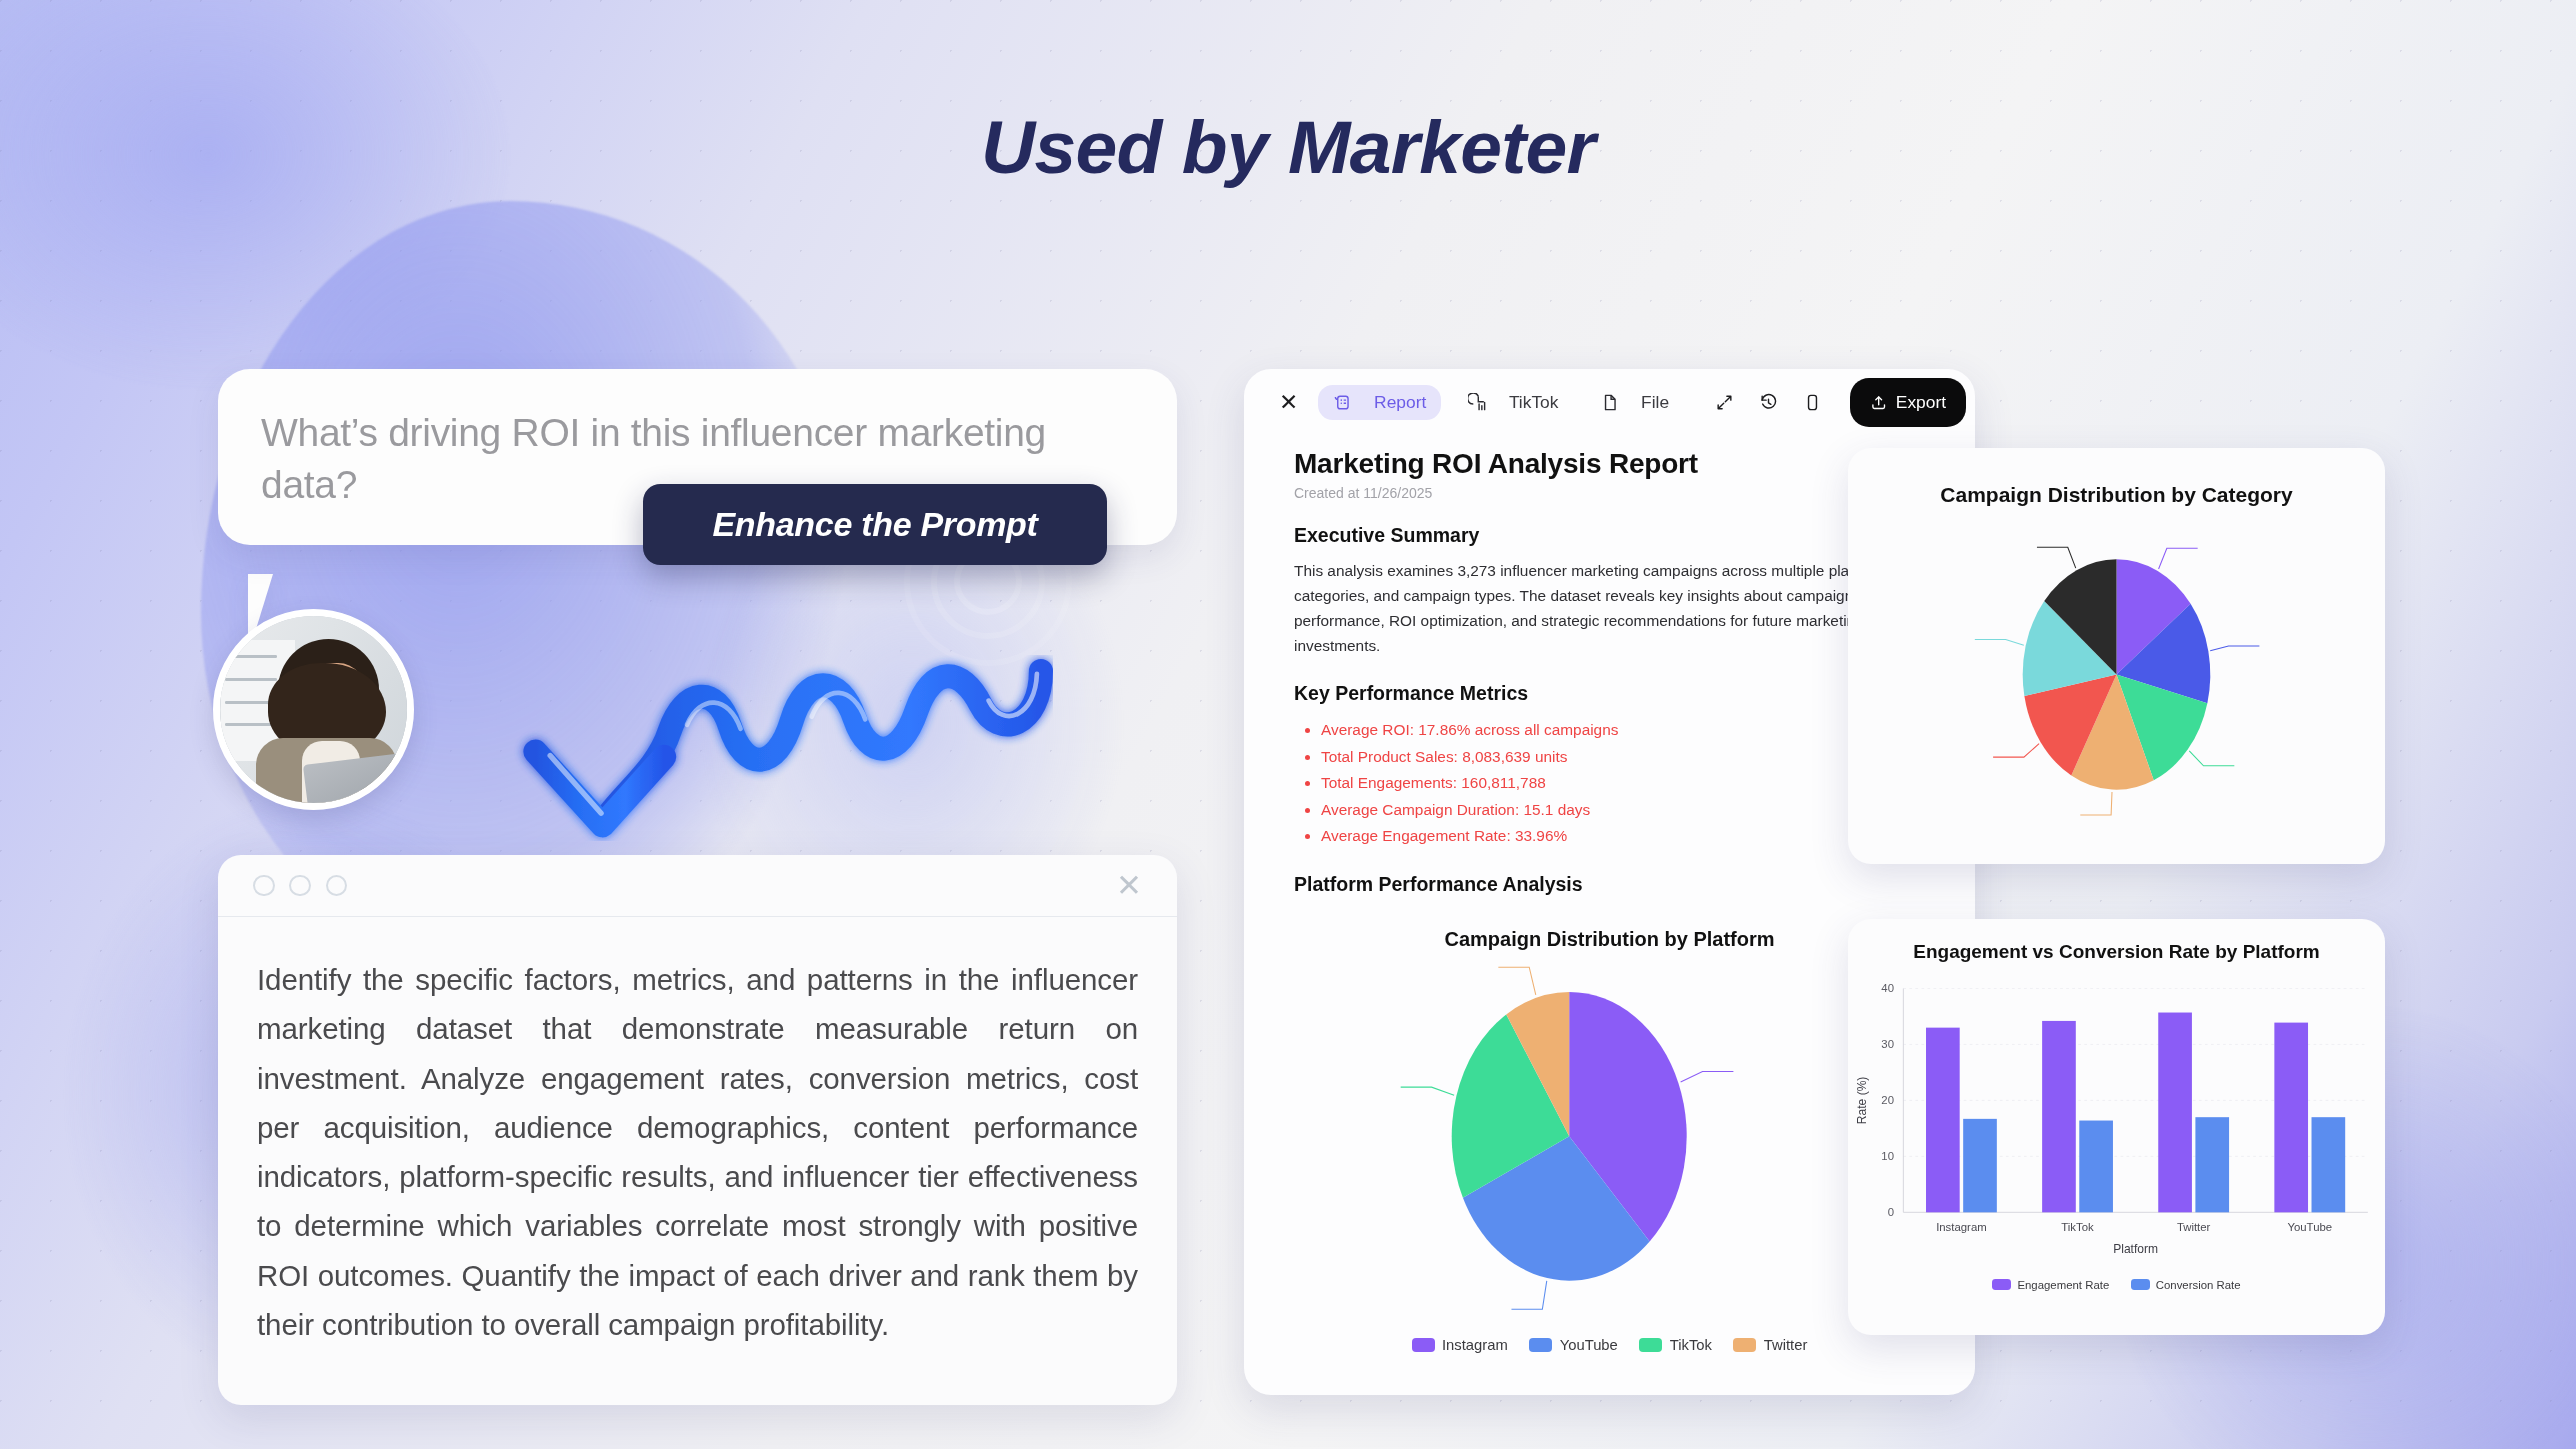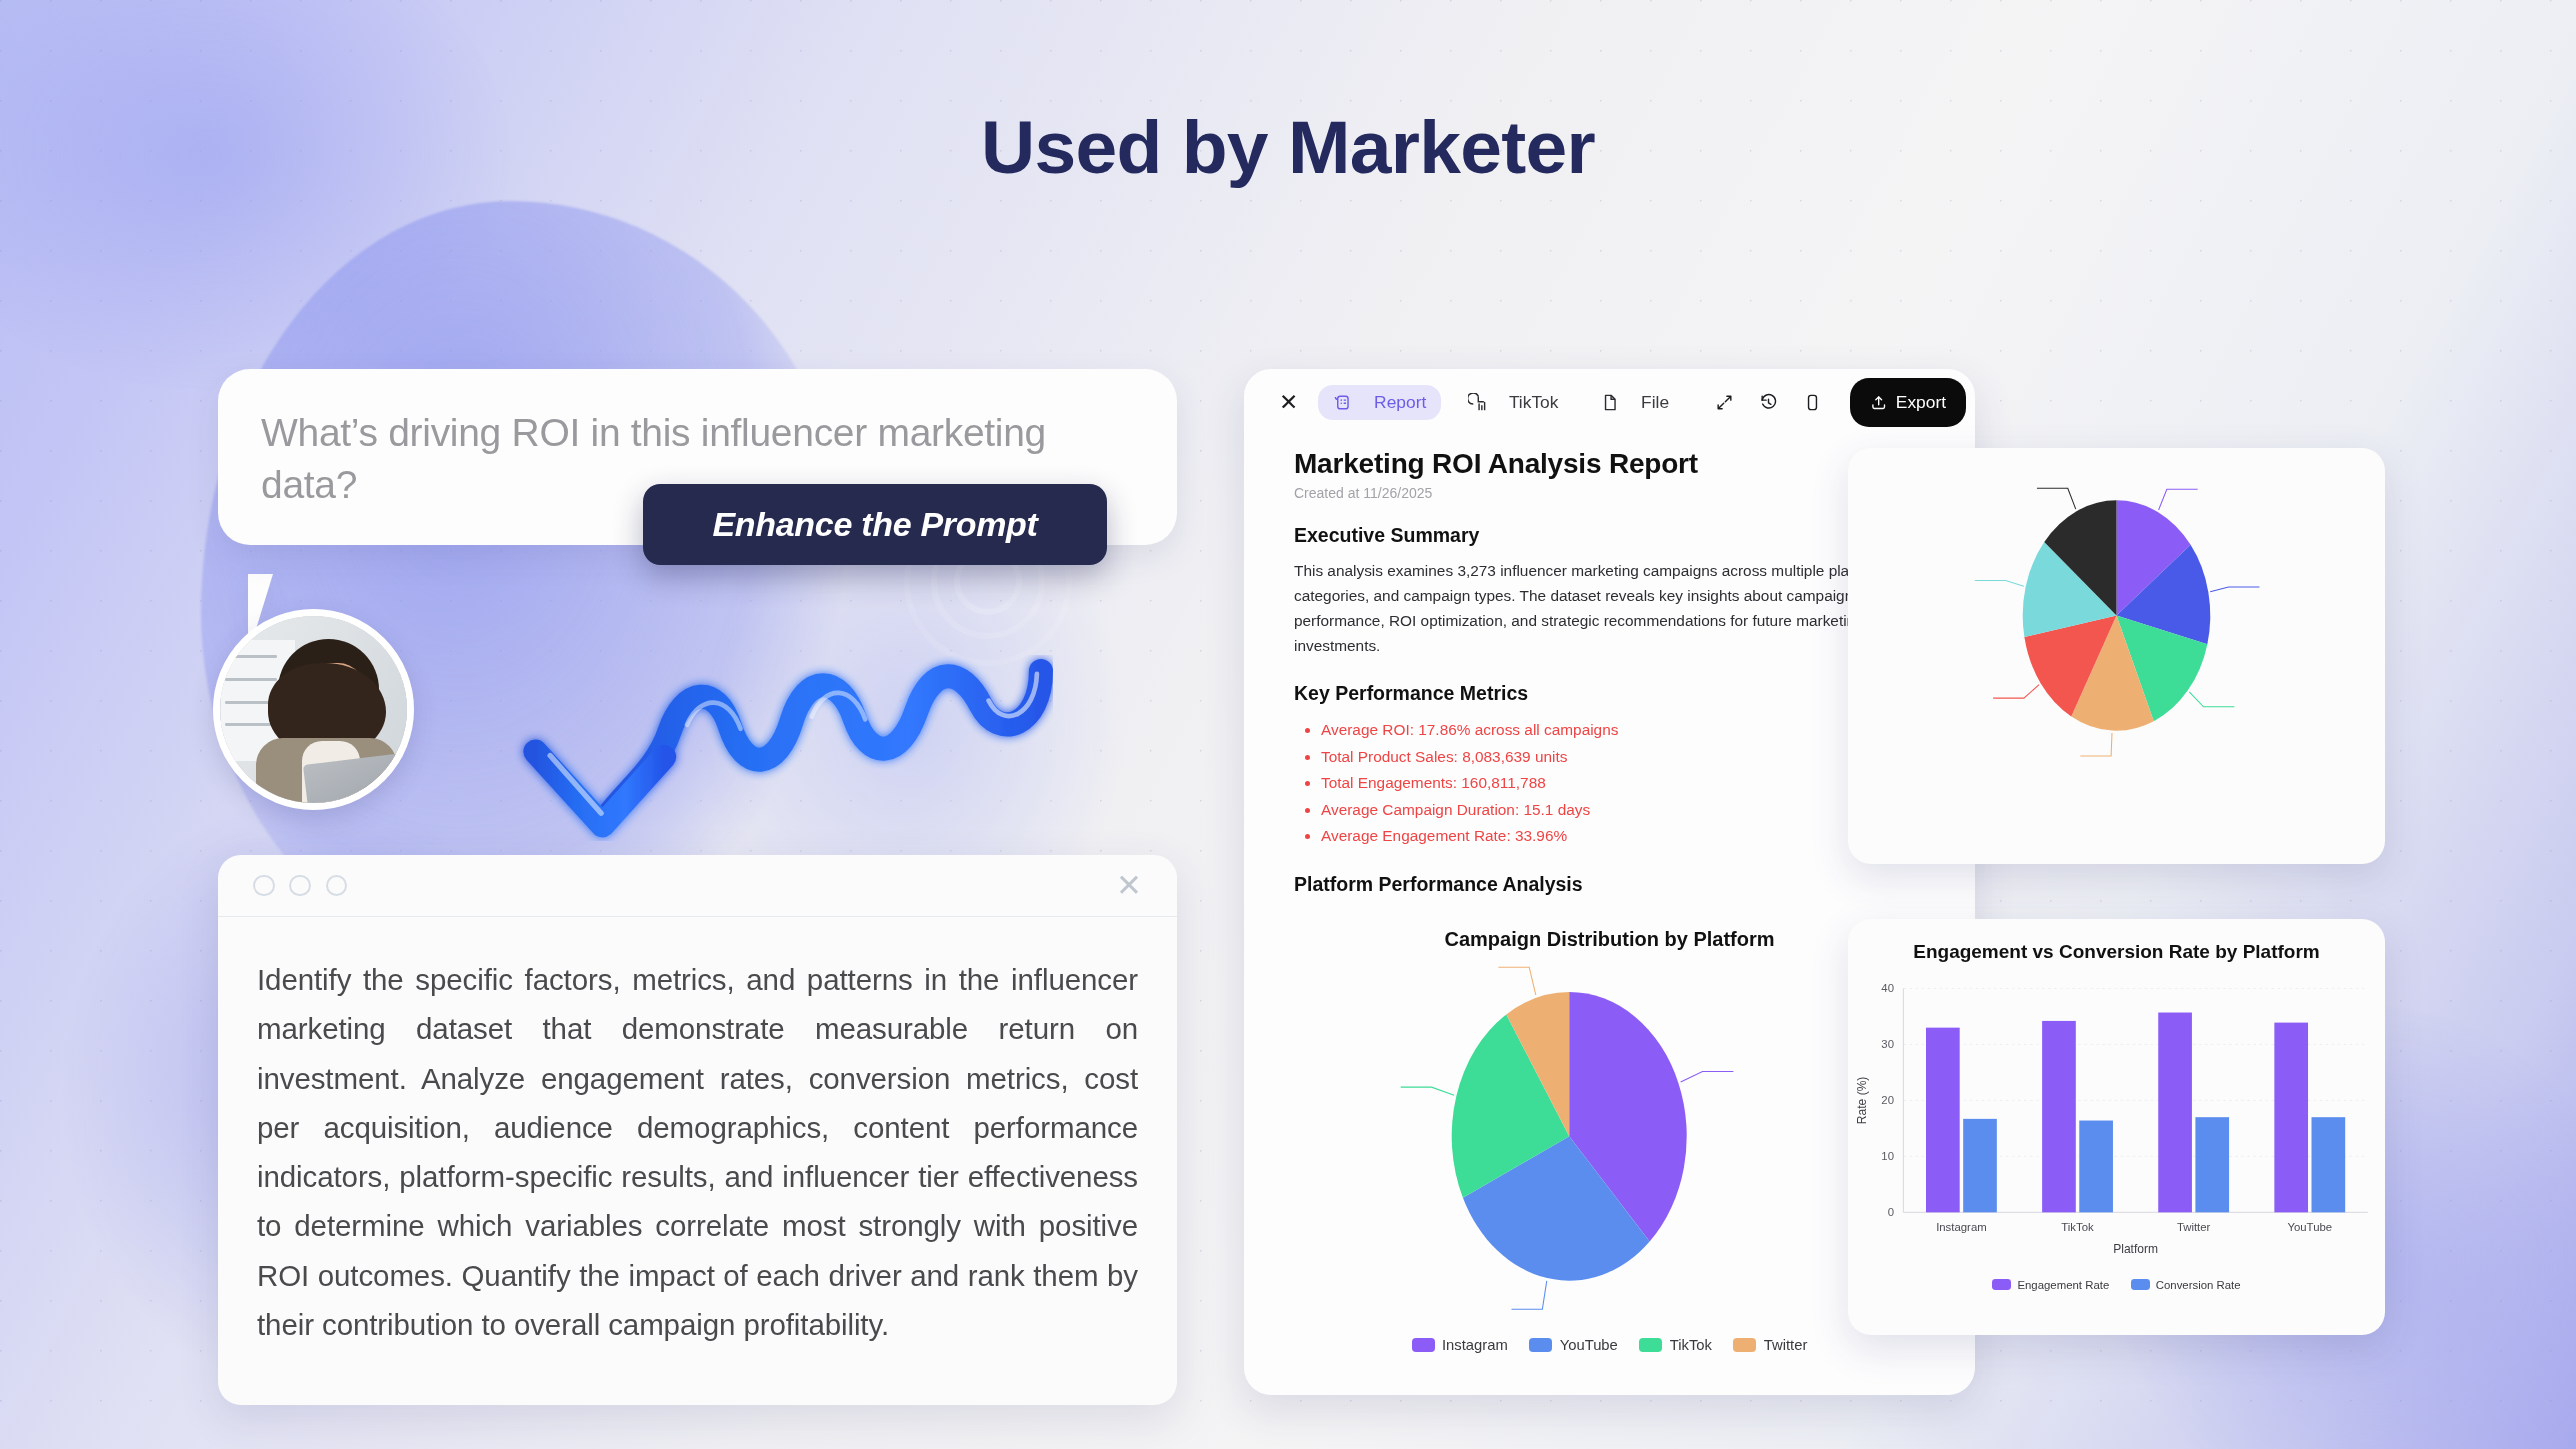--- a/index.html
+++ b/index.html
@@ -25,20 +25,21 @@
   .blob-d{left:2113px;top:1006px;width:510px;height:510px;
     background:radial-gradient(ellipse at 50% 50%, rgba(150,156,238,.45), rgba(170,176,242,0) 72%);}
   .blob-e{left:-94px;top:-80px;width:604px;height:470px;
     background:radial-gradient(ellipse at 50% 50%, rgba(150,158,240,.5), rgba(170,176,242,0) 72%);}
 
   
   .page-title{
     position:absolute;left:0;right:0;top:104px;text-align:center;
     font-size:75px;font-weight:700;letter-spacing:-0.7px;color:#252a5e;
     font-family:"Liberation Sans", sans-serif;
+    font-style:italic;
   }
 
   
   .bubble{
     position:absolute;left:218px;top:369px;width:959px;height:176px;
     background:#fdfdfd;border-radius:32px;
     box-shadow:0 12px 32px rgba(60,60,120,.10);
   }
   .bubble-text{
     padding:38px 43px 0 43px;font-size:39px;line-height:1.33;
@@ -348,20 +349,21 @@
         </div>
         <div class="lg-item">
           <span class="lg-sw" style="background: rgb(238, 176, 114);"></span>
           <span>Twitter</span>
         </div>
       </div>
   </div>
 </div>
 
 <div class="cat-card">
+  <div class="cat-title">Campaign Distribution by Category</div>
   <div style="position:relative;width:100%;height:335px;">
     <svg id="category-pie" width="100%" height="100%" viewBox="0 0 800 500">
         <path d="M400,250 L400,78 A140,172 0 0,1 510.62170173259665,144.57998677168803 Z" fill="#8b5cf6"></path>
         <path d="M462.8233134554247,92.4500421085576 L475.1416102113903,61.5578935023924 L521.1416102113903,61.5578935023924" fill="none" stroke="#8b5cf6" stroke-width="1.6"></path>
         <path d="M400,250 L510.62170173259665,144.57998677168803 A140,172 0 0,1 535.6016425580084,292.774660592355 Z" fill="#4a5ae8"></path>
         <path d="M539.8330173567881,214.4229969026534 L567.2512560541976,207.44711394238936 L613.2512560541976,207.44711394238936" fill="none" stroke="#4a5ae8" stroke-width="1.6"></path>
         <path d="M400,250 L535.6016425580084,292.774660592355 A140,172 0 0,1 455.60070468886937,407.8537956176447 Z" fill="#3ddc97"></path>
         <path d="M508.5859718876844,363.9391655990474 L529.8773389244852,386.2801784616057 L575.8773389244852,386.2801784616057" fill="none" stroke="#3ddc97" stroke-width="1.6"></path>
         <path d="M400,250 L455.60070468886937,407.8537956176447 A140,172 0 0,1 332.55448562575987,400.72474896754454 Z" fill="#eeb072"></path>
         <path d="M393.27319883866306,425.245239663328 L391.95421821879313,459.6070513620198 L345.95421821879313,459.6070513620198" fill="none" stroke="#eeb072" stroke-width="1.6"></path>

